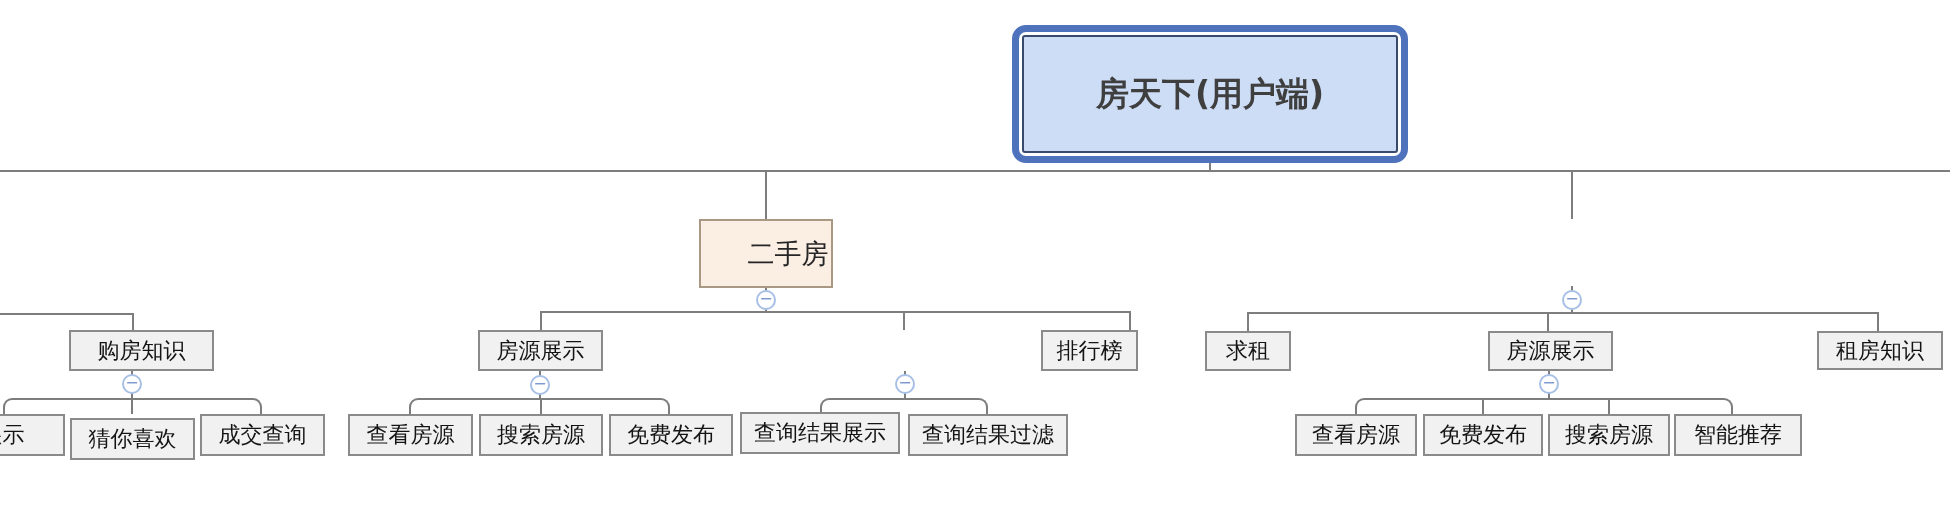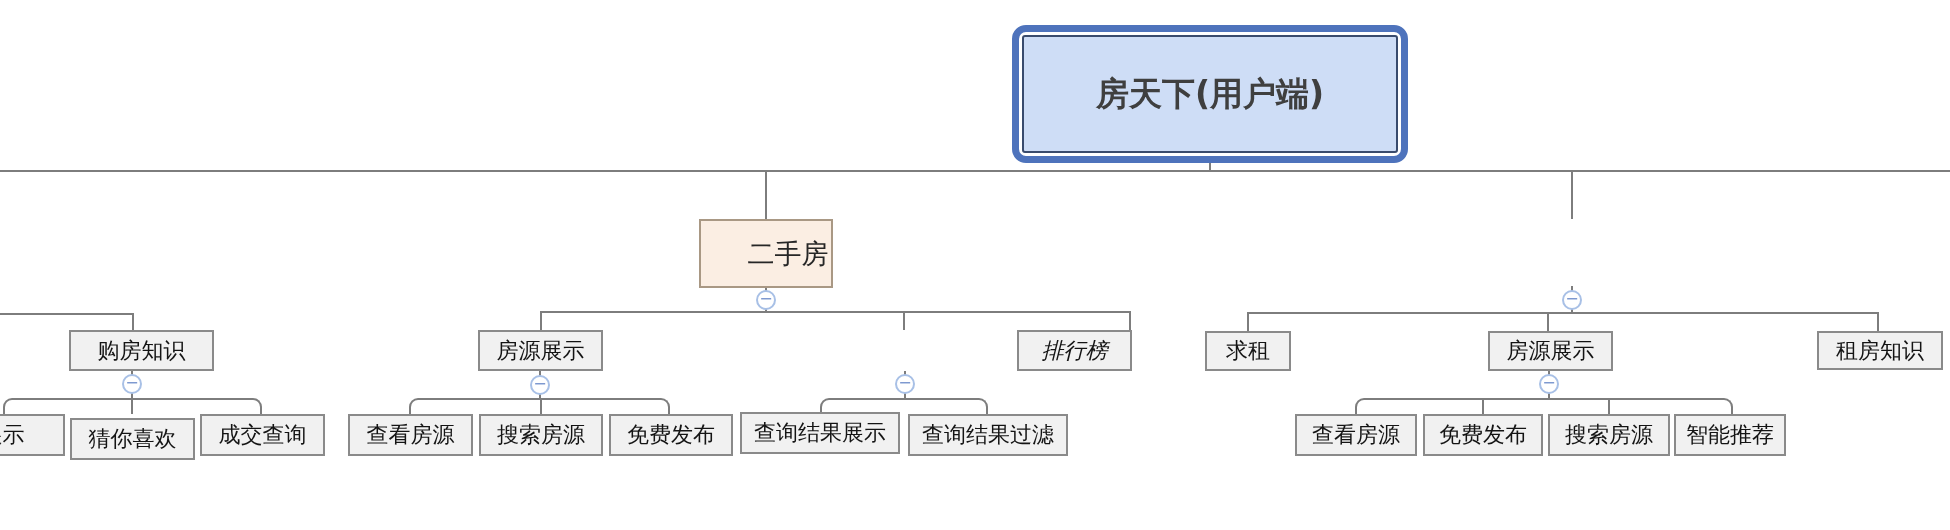--- a/index.html
+++ b/index.html
@@ -88,34 +88,34 @@
     </div>
 
   <div class="root-outer">
     <div class="root-inner">房天下(用户端)</div>
   </div>
 
   <div class="node lvl2" style="left:699px;top:219px;width:134px;height:69px;padding-left:44px;">二手房</div>
 
   <div class="node lvl3" style="left:69px;top:330px;width:145px;height:41px;">购房知识</div>
   <div class="node lvl3" style="left:478px;top:330px;width:125px;height:41px;">房源展示</div>
-  <div class="node lvl3" style="left:1017px;top:330px;width:115px;height:41px;font-style:italic;">排行榜</div>
+  <div class="node lvl3" style="left:1041px;top:330px;width:97px;height:41px;">排行榜</div>
   <div class="node lvl3" style="left:1205px;top:331px;width:86px;height:40px;">求租</div>
   <div class="node lvl3" style="left:1488px;top:331px;width:125px;height:40px;">房源展示</div>
   <div class="node lvl3" style="left:1817px;top:331px;width:126px;height:39px;">租房知识</div>
 
   <div class="node lvl4" style="left:-60px;top:414px;width:125px;height:42px;">展示</div>
   <div class="node lvl4" style="left:70px;top:418px;width:125px;height:42px;">猜你喜欢</div>
   <div class="node lvl4" style="left:200px;top:414px;width:125px;height:42px;">成交查询</div>
 
   <div class="node lvl4" style="left:348px;top:414px;width:125px;height:42px;">查看房源</div>
   <div class="node lvl4" style="left:479px;top:414px;width:124px;height:42px;">搜索房源</div>
   <div class="node lvl4" style="left:609px;top:414px;width:124px;height:42px;">免费发布</div>
 
   <div class="node lvl4" style="left:740px;top:412px;width:160px;height:42px;">查询结果展示</div>
   <div class="node lvl4" style="left:908px;top:414px;width:160px;height:42px;">查询结果过滤</div>
 
   <div class="node lvl4" style="left:1295px;top:414px;width:122px;height:42px;">查看房源</div>
   <div class="node lvl4" style="left:1423px;top:414px;width:120px;height:42px;">免费发布</div>
   <div class="node lvl4" style="left:1548px;top:414px;width:122px;height:42px;">搜索房源</div>
-  <div class="node lvl4" style="left:1674px;top:414px;width:112px;height:42px;">智能推荐</div>
+  <div class="node lvl4" style="left:1674px;top:414px;width:128px;height:42px;">智能推荐</div>
 
 </div>
 
 </body></html>

